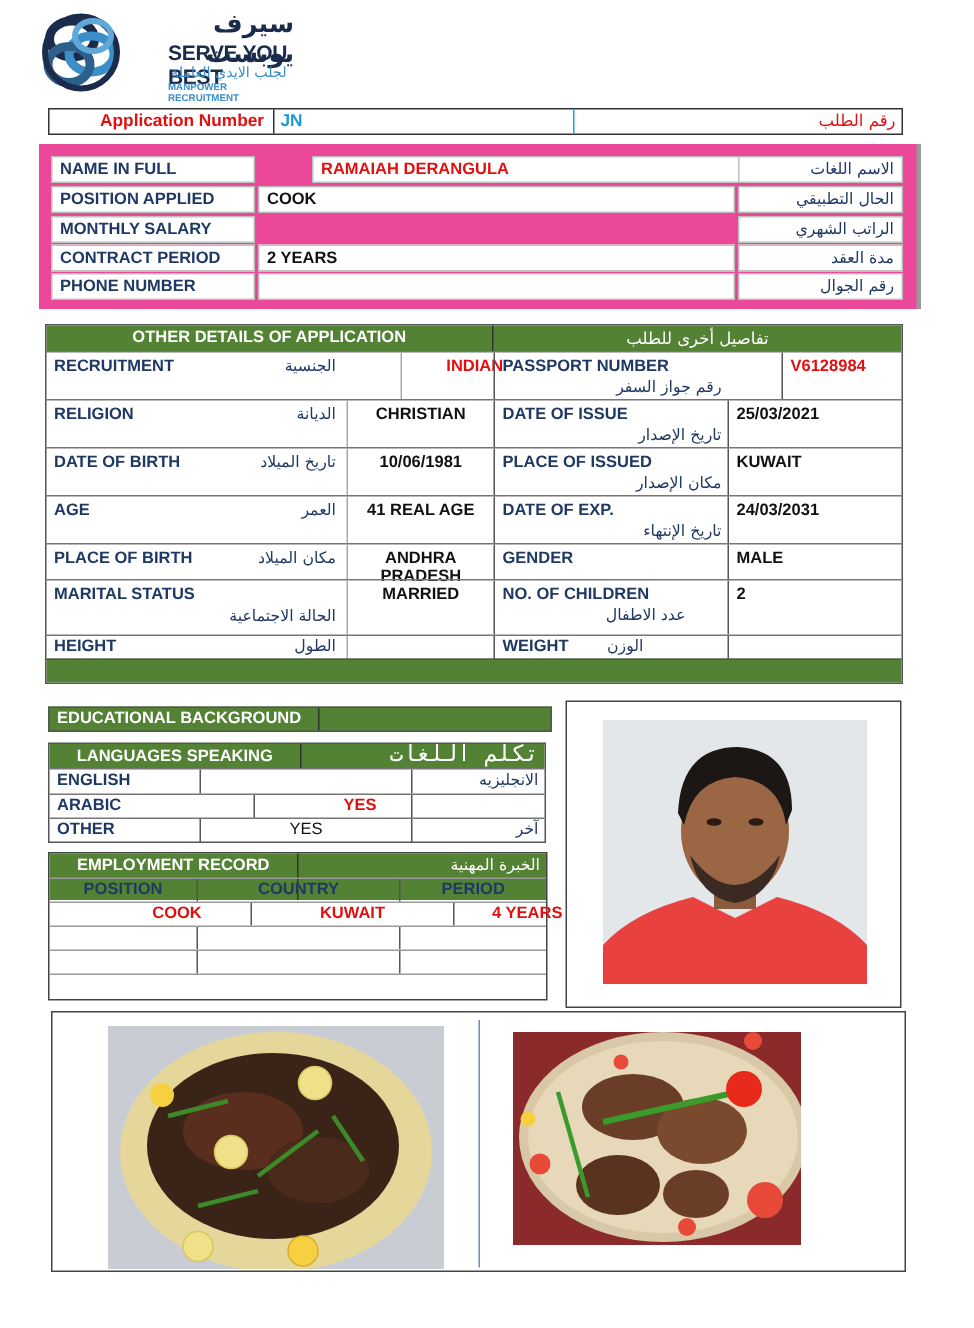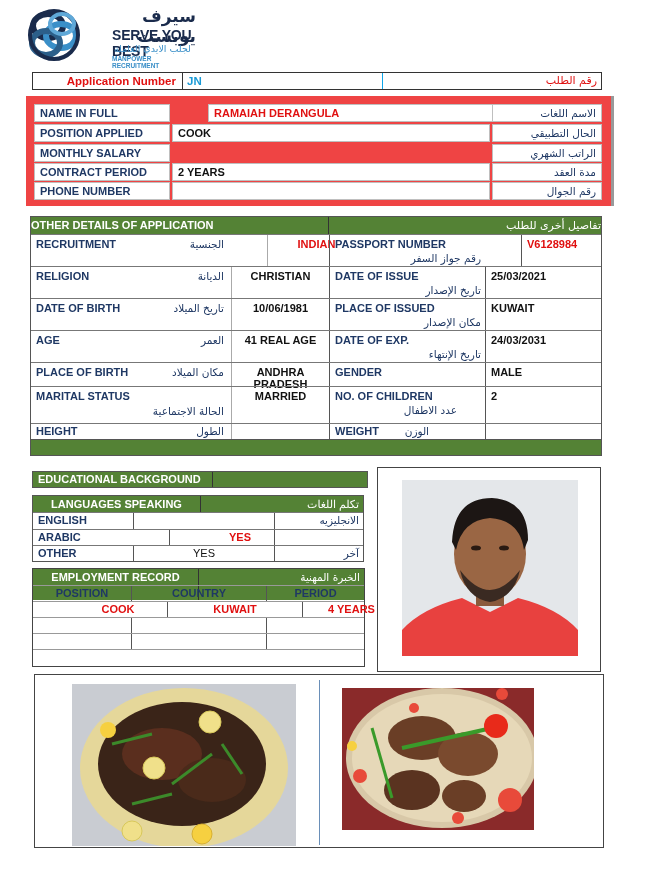--- a/index.html
+++ b/index.html
@@ -19,32 +19,32 @@
   .logo-ar2 { position: absolute; left: 88px; top: 37px; font-size: 9.5px; color: #3a8fc8; direction: rtl; font-family: "DejaVu Sans", sans-serif; }
   .logo-en2 { position: absolute; left: 86px; top: 49px; font-size: 6.5px; color: #3a8fc8; font-weight: bold; }
 
   
   #appbar { left: 32px; top: 72px; width: 570px; height: 18px; border: 1px solid #333; display: flex; }
   #appbar .c1 { width: 150px; border-right: 1px solid #333; text-align: right; padding-right: 6px; line-height: 16px; color: #e01010; font-weight: bold; font-size: 11.5px; }
   #appbar .c2 { width: 200px; border-right: 1px solid #0ea5e9; padding-left: 4px; line-height: 16px; color: #1a9ad6; font-weight: bold; font-size: 11.5px; }
   #appbar .c3 { flex: 1; text-align: right; padding-right: 4px; line-height: 16px; color: #e01010; font-size: 11px; }
 
   
-  #personal { left: 26px; top: 96px; width: 588px; height: 110px; background: #ef4444; border-right: 3px solid #999; }
+  #personal { left: 26px; top: 96px; width: 588px; height: 110px; background: #ec4899; border-right: 3px solid #999; }
   .prow { position: absolute; left: 8px; width: 568px; height: 18px; }
   .prow .lab, .prow .val, .prow .arl { position: absolute; top: 0; height: 18px; border: 1px solid #bfbfbf; background: #fff; line-height: 16px; font-size: 11px; }
   .prow .lab { left: 0; width: 136px; padding-left: 5px; color: #1f3864; font-weight: bold; }
   .prow .val { left: 138px; width: 318px; padding-left: 5px; font-weight: bold; }
   .prow .arl { left: 458px; width: 110px; text-align: right; padding-right: 5px; color: #1f3864; font-family: "DejaVu Sans", sans-serif; font-size: 10.5px; direction: rtl; }
 
   
   #other { left: 30px; top: 216px; width: 572px; height: 240px; border: 1px solid #555; }
   .ghdr { background: #548235; color: #fff; font-weight: bold; font-size: 11px; }
   #other .hdr { position: absolute; left: 0; top: 0; width: 570px; height: 17px; display: flex; }
-  #other .hdr div { height: 17px; line-height: 17px; }
+  #other .hdr div { height: 17px; line-height: 17px; text-align: center; }
   #other .hdr .h1 { width: 298px; border-right: 1px solid #333; }
   #other .hdr .h2 { flex: 1; font-family: "DejaVu Sans", sans-serif; font-weight: normal; font-size: 11px; }
   .orow { position: absolute; left: 0; width: 570px; border-top: 1px solid #777; }
   .orow > div { position: absolute; top: 0; height: 100%; }
   .orow .ll { left: 0; width: 200px; padding: 3px 0 0 5px; font-weight: bold; color: #1f3864; }
   .orow .la { left: 90px; width: 108px; text-align: right; padding: 3px 5px 0 0; font-family: "DejaVu Sans", sans-serif; font-size: 10.5px; color: #1f3864; direction: rtl; }
   .orow .la.down { padding-top: 18px; left: 0; width: 198px; }
   .orow .lv { left: 200px; width: 98px; border-left: 1px solid #aaa; text-align: center; padding-top: 3px; font-weight: bold; }
   .orow .rl { left: 298px; width: 156px; border-left: 1px solid #555; padding: 3px 0 0 5px; font-weight: bold; color: #1f3864; }
   .orow .ra { left: 298px; width: 152px; text-align: right; padding-top: 17px; font-family: "DejaVu Sans", sans-serif; font-size: 10.5px; color: #1f3864; direction: rtl; }
@@ -54,21 +54,21 @@
 
   
   #edu { left: 32px; top: 471px; width: 336px; height: 17px; border: 1px solid #555; display: flex; }
   #edu .e1 { width: 180px; border-right: 1px solid #333; padding-left: 5px; line-height: 15px; }
   #edu .e2 { flex: 1; }
 
   
   #lang { left: 32px; top: 495px; width: 332px; height: 67px; border: 1px solid #555; }
   #lang .hdr { position: absolute; left: 0; top: 0; width: 330px; height: 16px; display: flex; }
   #lang .hdr .h1 { width: 168px; border-right: 1px solid #333; line-height: 16px; text-align: center; }
-  #lang .hdr .h2 { flex: 1; text-align: right; padding-right: 4px; line-height: 16px; font-family: Liberation Serif, serif; font-weight: normal; direction: rtl; font-size: 11px; }
+  #lang .hdr .h2 { flex: 1; text-align: right; padding-right: 4px; line-height: 16px; font-family: Liberation Mono, monospace; font-weight: normal; direction: rtl; font-size: 15px; }
   .lrow { position: absolute; left: 0; width: 330px; height: 17px; border-top: 1px solid #777; }
   .lrow > div { position: absolute; top: 0; height: 16px; line-height: 15px; }
   .lrow .a { left: 0; width: 100px; padding-left: 5px; font-weight: bold; color: #1f3864; }
   .lrow .b { left: 100px; width: 141px; border-left: 1px solid #555; text-align: center; }
   .lrow .c { left: 241px; width: 89px; border-left: 1px solid #555; text-align: right; padding-right: 4px; font-family: "DejaVu Sans", sans-serif; font-size: 10.5px; color: #1f3864; direction: rtl; }
 
   
   #emp { left: 32px; top: 568px; width: 333px; height: 99px; border: 1px solid #444; }
   #emp .hdr { position: absolute; left: 0; top: 0; width: 331px; height: 31px; display: flex; }
   #emp .hdr .h1 { width: 166px; border-right: 1px solid #333; line-height: 16px; text-align: center; }

